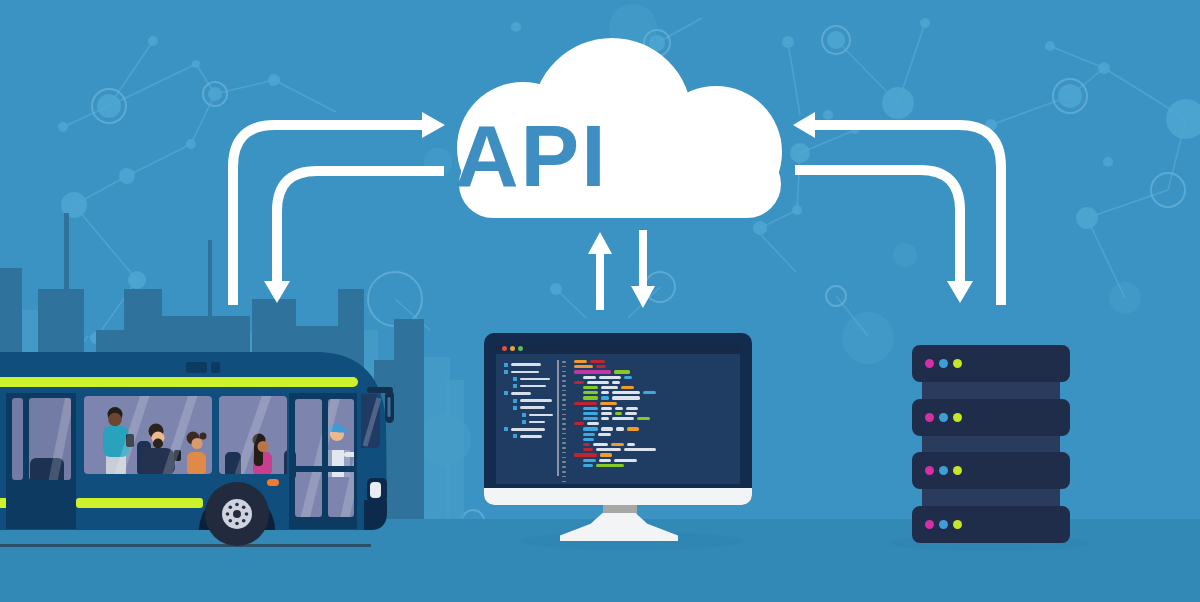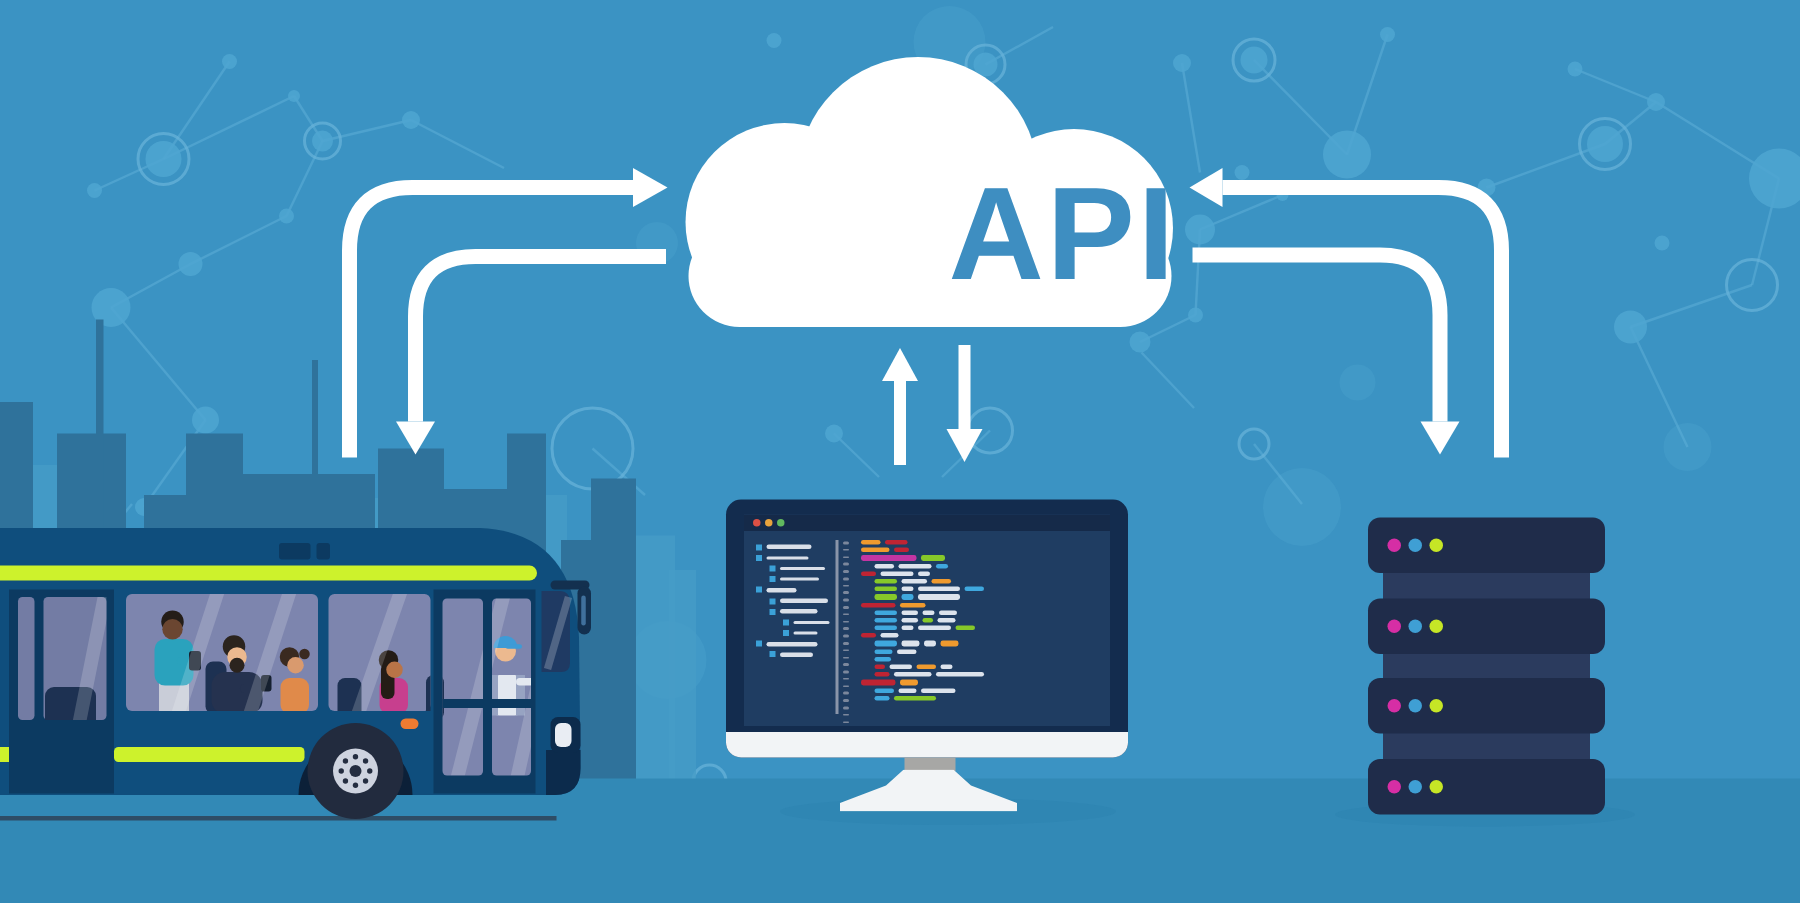--- a/index.html
+++ b/index.html
@@ -5,21 +5,21 @@
   html,body{margin:0;padding:0;background:#2a6f96;font-family:"Liberation Sans",sans-serif;}
   .scene{position:relative;width:1200px;height:602px;overflow:hidden;background:#3b93c3;}
   .scene svg{position:absolute;left:0;top:0;}
   
   .cloud{position:absolute;left:455px;top:36px;width:330px;height:184px;}
   .cl{position:absolute;background:#fff;border-radius:50%;}
   .cl.c1{left:2px;top:46px;width:132px;height:132px;}
   .cl.c2{left:77px;top:2px;width:160px;height:160px;}
   .cl.c3{left:195px;top:50px;width:132px;height:132px;}
   .cl.base{left:4px;top:114px;width:322px;height:68px;border-radius:34px;}
-  .api{position:absolute;left:0;right:0;top:76px;text-align:right;
+  .api{position:absolute;left:0;right:0;top:76px;text-align:left;
        font-weight:bold;font-size:88px;line-height:1;letter-spacing:2px;color:#3e8ec1;}
   
   .monitor{position:absolute;left:484px;top:333px;width:268px;height:172px;
            background:#132c4e;border-radius:10px;}
   .screen{position:absolute;left:12px;top:10px;right:12px;height:141px;background:#1f3d62;overflow:hidden;}
   .titlebar{height:11px;background:#152a49;display:flex;align-items:center;padding-left:6px;gap:3px;}
   .dot{width:5px;height:5px;border-radius:50%;}
   .content{display:flex;height:130px;padding-top:5px;box-sizing:border-box;}
   .sidebar{width:52px;padding-left:8px;padding-top:2px;}
   .s-item{display:flex;align-items:center;gap:3px;height:7.2px;}

